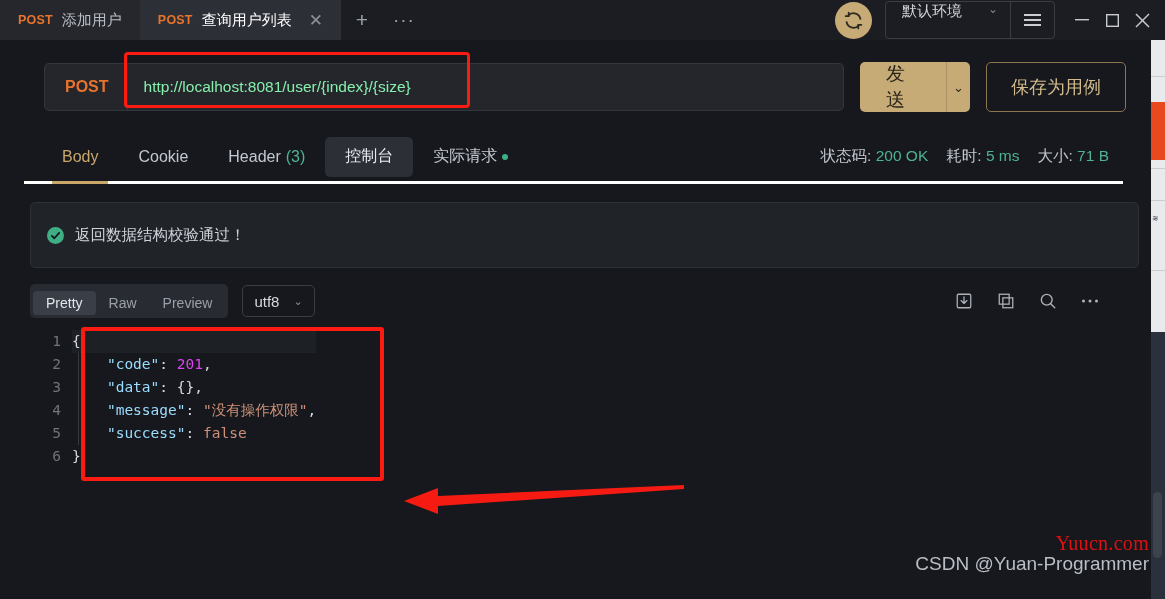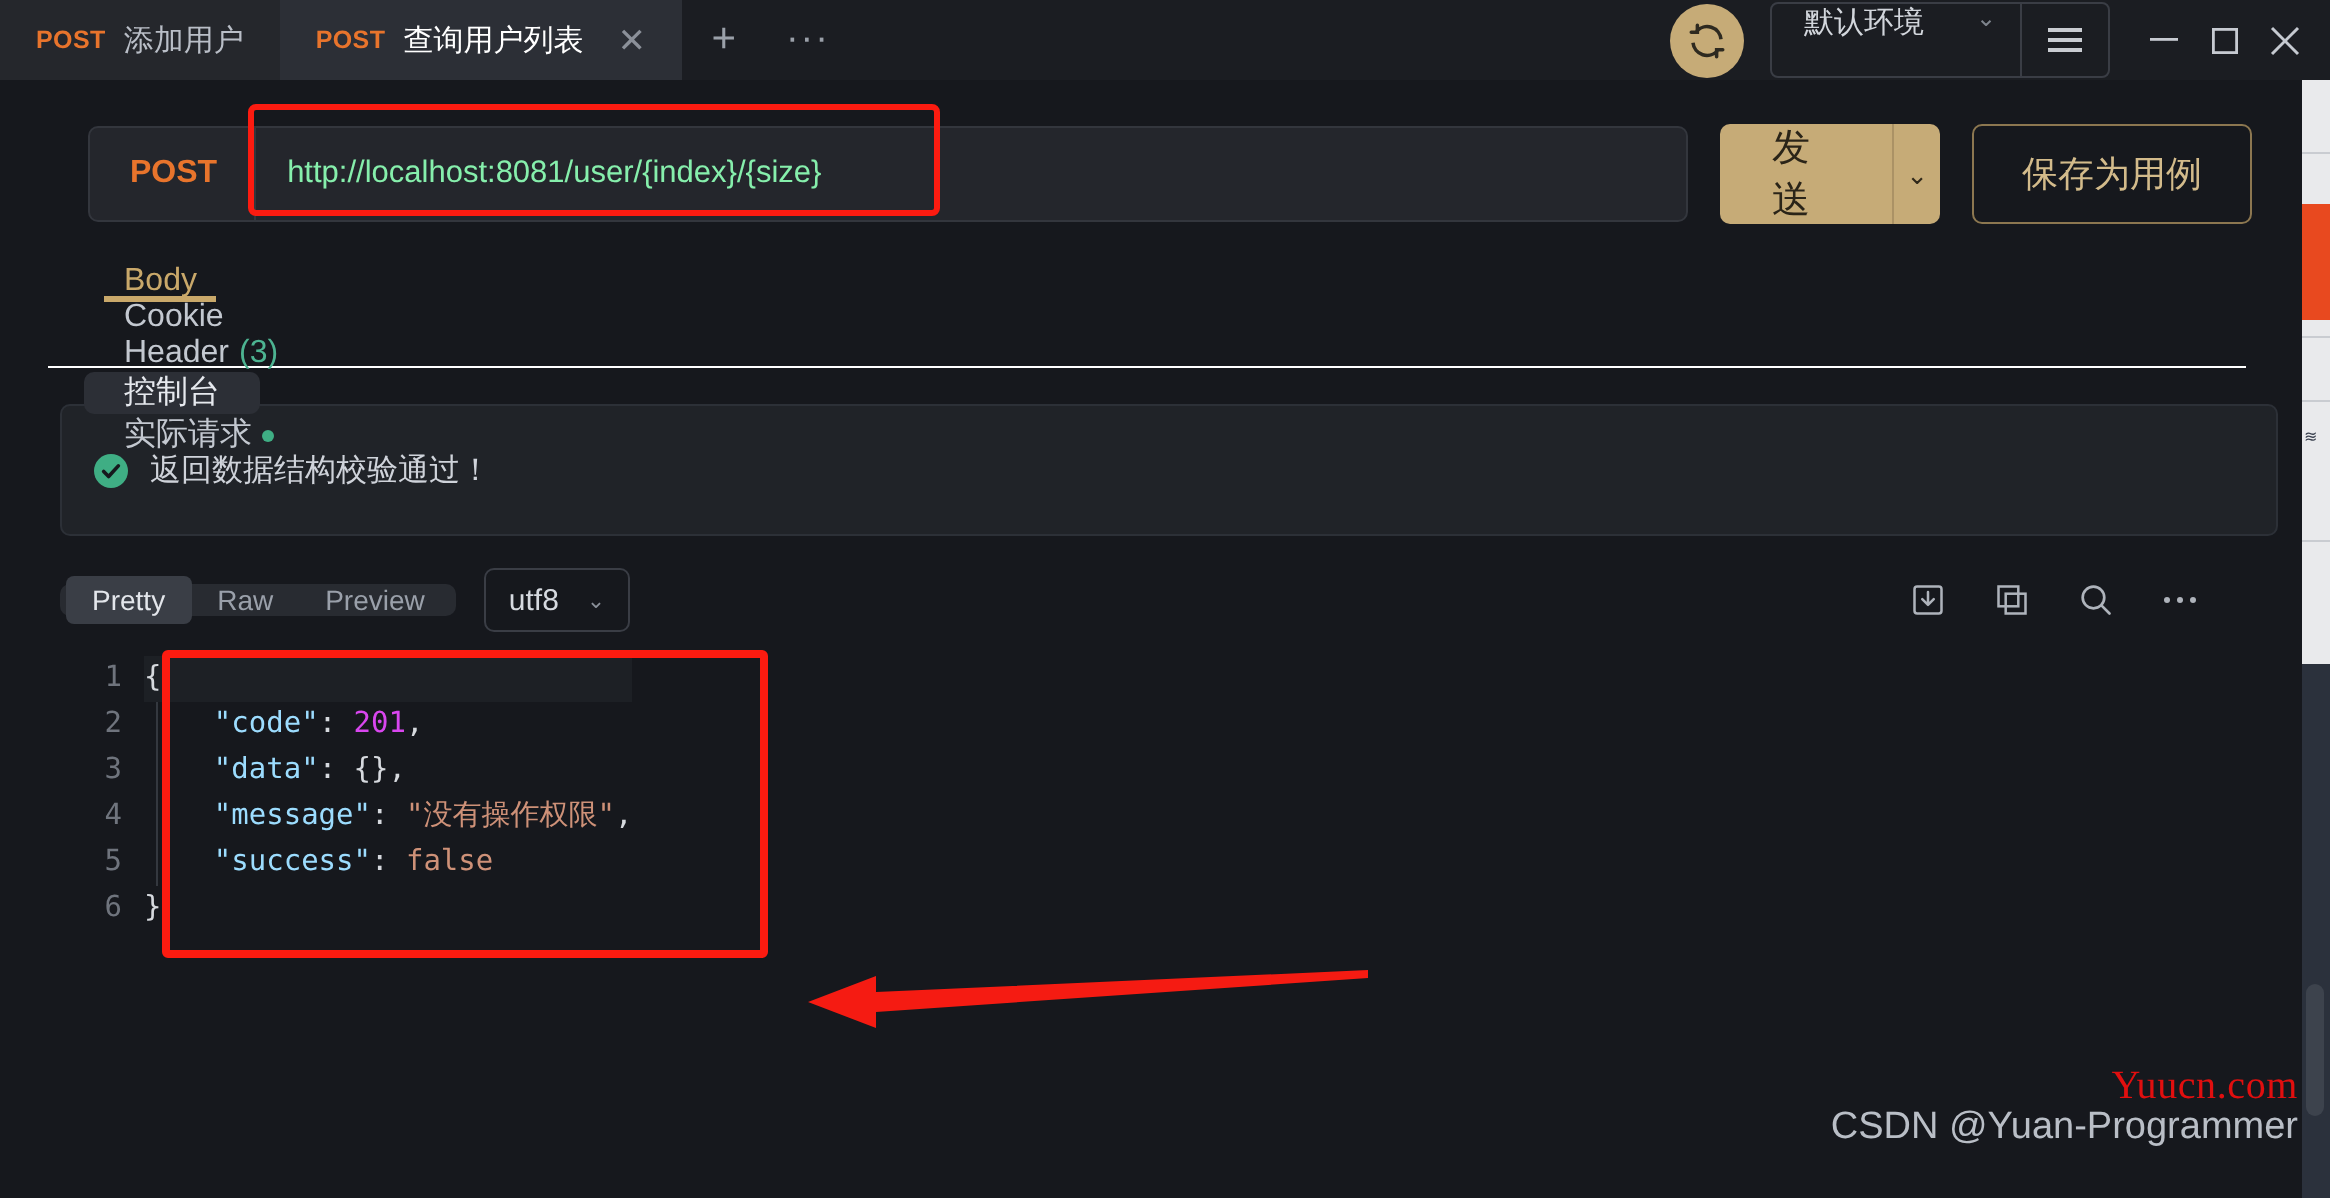--- a/index.html
+++ b/index.html
@@ -220,27 +220,26 @@
     display: flex; align-items: center;
     font-size: 18px;
     color: #d3bb8b;
     cursor: pointer;
     white-space: nowrap;
   }
 
   
   .resptabs {
     display: flex;
-    align-items: flex-start;
+    align-items: center;
     height: 52px;
     margin: 20px 20px 0 24px;
-    border-bottom: 1px solid #ffffff;
+    border-bottom: 3px solid #ffffff;
     position: relative;
     padding-left: 18px;
-    flex-direction: column;
   }
   .rtab {
     font-size: 16px;
     color: #c3c8d0;
     padding: 0 20px;
     height: 52px;
     display: flex; align-items: center;
     position: relative;
     cursor: pointer;
     white-space: nowrap;
@@ -306,22 +305,22 @@
     display: flex;
     align-items: center;
     gap: 14px;
     margin: 16px 22px 0 30px;
   }
   .seg {
     display: flex;
     background: #282b31;
     border-radius: 5px;
     padding: 3px;
-    height: 16px;
-    align-items: center;
+    height: 34px;
+    align-items: flex-end;
   }
   .seg-item {
     font-size: 14px;
     color: #9aa0aa;
     padding: 0 13px;
     height: 24px;
     display: flex; align-items: center;
     border-radius: 4px;
     cursor: pointer;
   }
@@ -566,20 +565,34 @@
       <span class="count">(3)</span>
     </div>
     <div class="rtab boxed">
       <span>控制台</span>
     </div>
     <div class="rtab">
       <span>实际请求</span>
       <span class="greendot"></span>
     </div>
 
+    <div class="stats">
+      <div>
+        <span class="stat-label">状态码:</span>
+        <span class="stat-val">200 OK</span>
+      </div>
+      <div>
+        <span class="stat-label">耗时:</span>
+        <span class="stat-val">5 ms</span>
+      </div>
+      <div>
+        <span class="stat-label">大小:</span>
+        <span class="stat-val">71 B</span>
+      </div>
+    </div>
   </div>
 
   <div class="banner">
     <span class="check-circle">
       <svg width="11" height="11" viewBox="0 0 12 12" fill="none" stroke="#16181d" stroke-width="2" stroke-linecap="round" stroke-linejoin="round">
         <polyline points="2,6.3 4.7,9 10,3.2"></polyline>
       </svg>
     </span>
     <span>返回数据结构校验通过！</span>
   </div>

